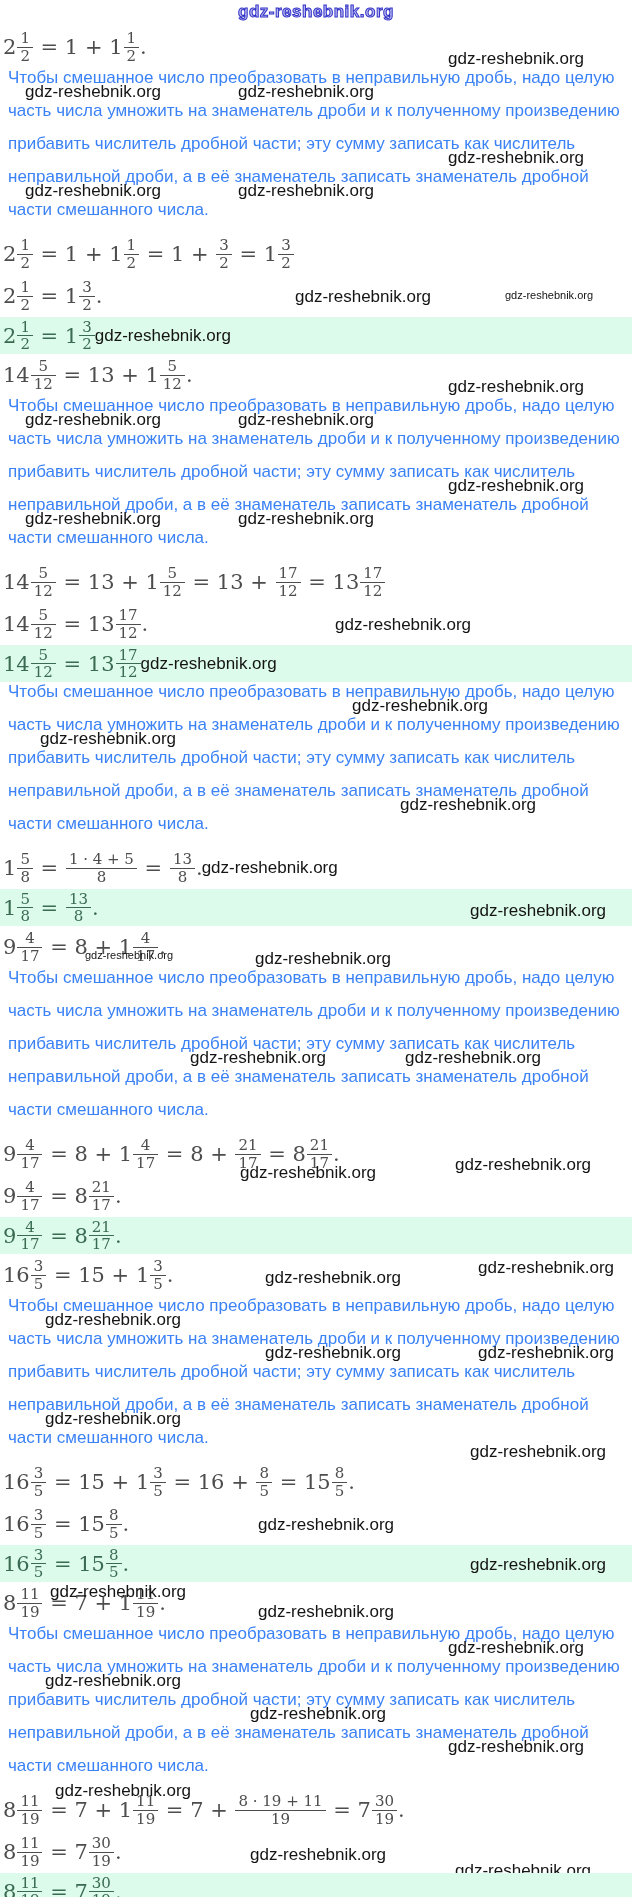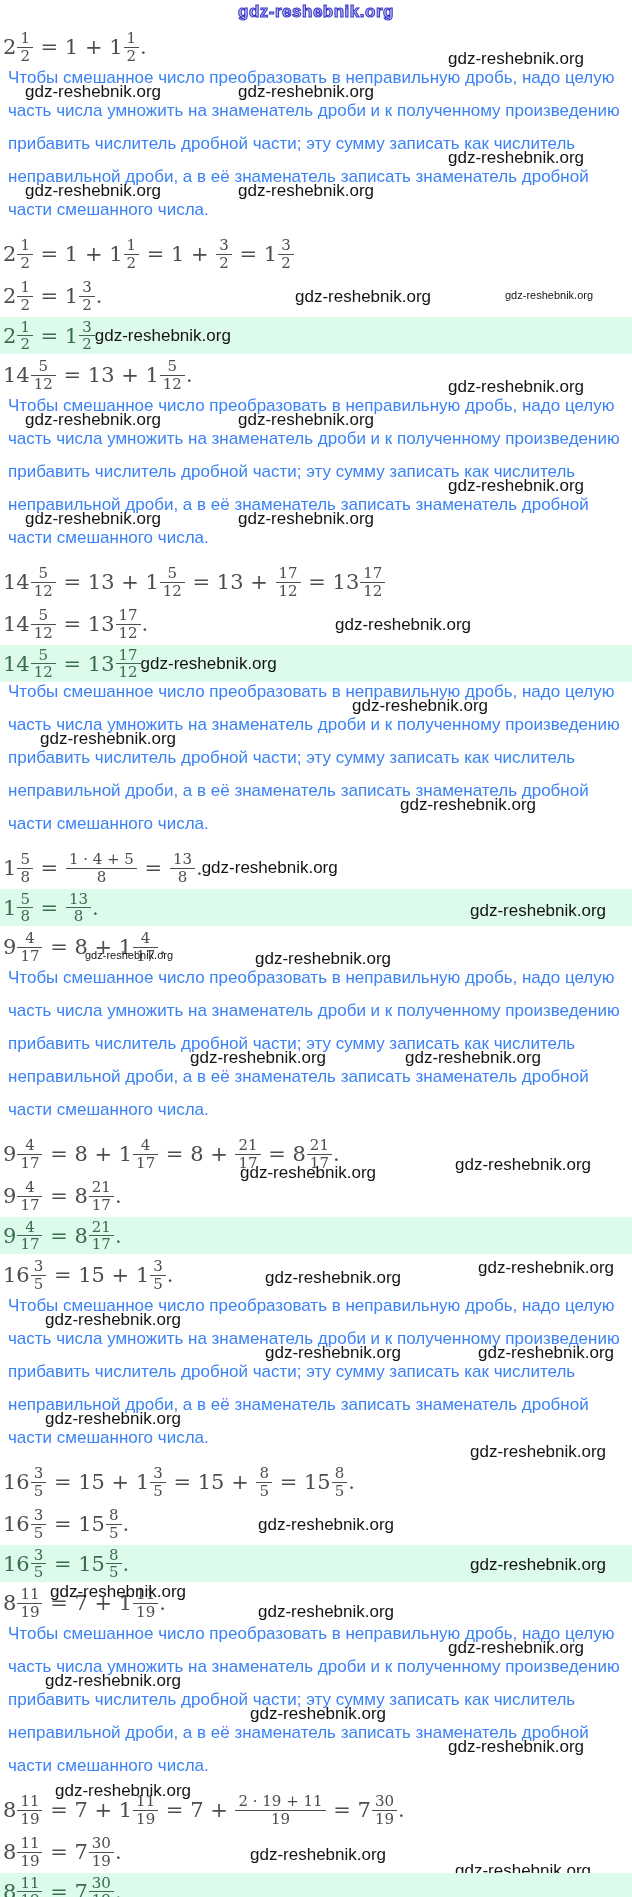--- a/index.html
+++ b/index.html
@@ -361,21 +361,21 @@
       <span class="mtxt">16</span>
       <span class="frac">
         <span class="fn">3</span>
         <span class="fd">5</span>
       </span>
       <span class="mtxt"> = 15 + 1</span>
       <span class="frac">
         <span class="fn">3</span>
         <span class="fd">5</span>
       </span>
-      <span class="mtxt"> = 15 + </span>
+      <span class="mtxt"> = 16 + </span>
       <span class="frac">
         <span class="fn">8</span>
         <span class="fd">5</span>
       </span>
       <span class="mtxt"> = 15</span>
       <span class="frac">
         <span class="fn">8</span>
         <span class="fd">5</span>
       </span>
       <span class="mtxt">.</span>
@@ -446,21 +446,21 @@
         <span class="fn">11</span>
         <span class="fd">19</span>
       </span>
       <span class="mtxt"> = 7 + 1</span>
       <span class="frac">
         <span class="fn">11</span>
         <span class="fd">19</span>
       </span>
       <span class="mtxt"> = 7 + </span>
       <span class="frac">
-        <span class="fn">2 · 19 + 11</span>
+        <span class="fn">8 · 19 + 11</span>
         <span class="fd">19</span>
       </span>
       <span class="mtxt"> = 7</span>
       <span class="frac">
         <span class="fn">30</span>
         <span class="fd">19</span>
       </span>
       <span class="mtxt">.</span>
       <span class="awm" style="left: 55px; top: -8px;">gdz-reshebnik.org</span>
     </div>

